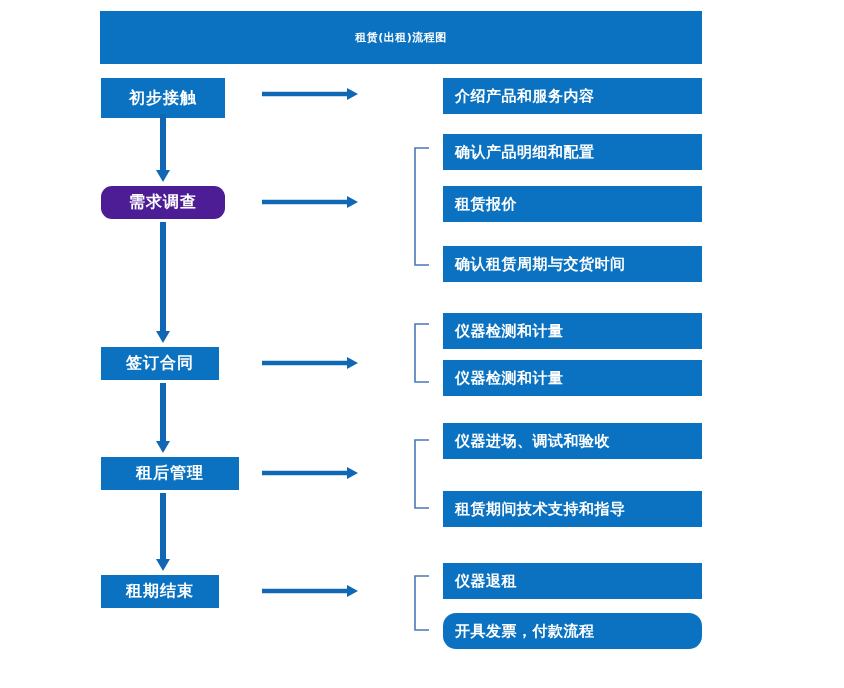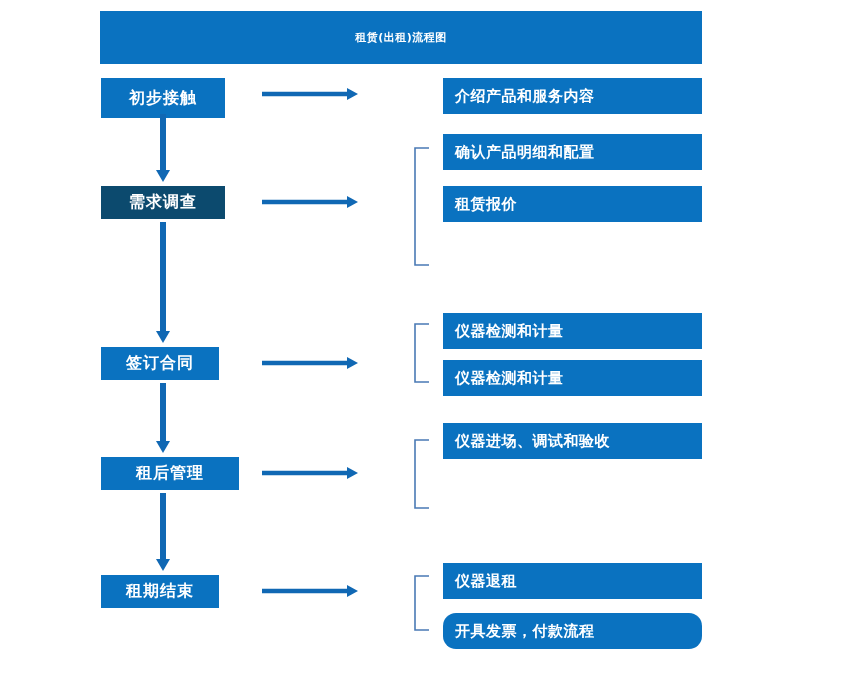--- a/index.html
+++ b/index.html
@@ -79,31 +79,33 @@
   }
 </style>
 </head>
 <body>
 
 <div id="canvas">
 
   <div class="title-bar" style="background: rgb(10, 114, 192);">租赁(出租)流程图</div>
 
   <div class="stage-box" style="left: 101px; top: 78px; width: 124px; height: 40px; background: rgb(10, 114, 192);">初步接触</div>
-  <div class="stage-box" style="left: 101px; top: 186px; width: 124px; height: 33px; background: #0c4a6e;">需求调查</div>
+  <div class="stage-box" style="left: 101px; top: 186px; width: 124px; height: 33px; background: #4c1d95; border-radius: 11px;">需求调查</div>
   <div class="stage-box" style="left: 101px; top: 347px; width: 118px; height: 33px; background: rgb(10, 114, 192);">签订合同</div>
   <div class="stage-box" style="left: 101px; top: 457px; width: 138px; height: 33px; background: rgb(10, 114, 192);">租后管理</div>
   <div class="stage-box" style="left: 101px; top: 575px; width: 118px; height: 33px; background: rgb(10, 114, 192);">租期结束</div>
 
   <div class="detail-box" style="top: 78px; background: rgb(10, 114, 192);">介绍产品和服务内容</div>
   <div class="detail-box" style="top: 134px; background: rgb(10, 114, 192);">确认产品明细和配置</div>
   <div class="detail-box" style="top: 186px; background: rgb(10, 114, 192);">租赁报价</div>
+  <div class="detail-box" style="top: 246px; background: rgb(10, 114, 192);">确认租赁周期与交货时间</div>
   <div class="detail-box" style="top: 313px; background: rgb(10, 114, 192);">仪器检测和计量</div>
   <div class="detail-box" style="top: 360px; background: rgb(10, 114, 192);">仪器检测和计量</div>
   <div class="detail-box" style="top: 423px; background: rgb(10, 114, 192);">仪器进场、调试和验收</div>
+  <div class="detail-box" style="top: 491px; background: rgb(10, 114, 192);">租赁期间技术支持和指导</div>
   <div class="detail-box" style="top: 563px; background: rgb(10, 114, 192);">仪器退租</div>
   <div class="detail-box" style="top: 613px; background: rgb(10, 114, 192); border-radius: 13px;">开具发票，付款流程</div>
 
   <svg id="arrow-layer" viewBox="0 0 844 688">
       <g>
         <rect x="262" y="91.75" width="85" height="4.5" fill="#1068b4"></rect>
         <polygon points="347,88 358,94 347,100" fill="#1068b4"></polygon>
       </g>
       <g>
         <rect x="262" y="199.75" width="85" height="4.5" fill="#1068b4"></rect>

